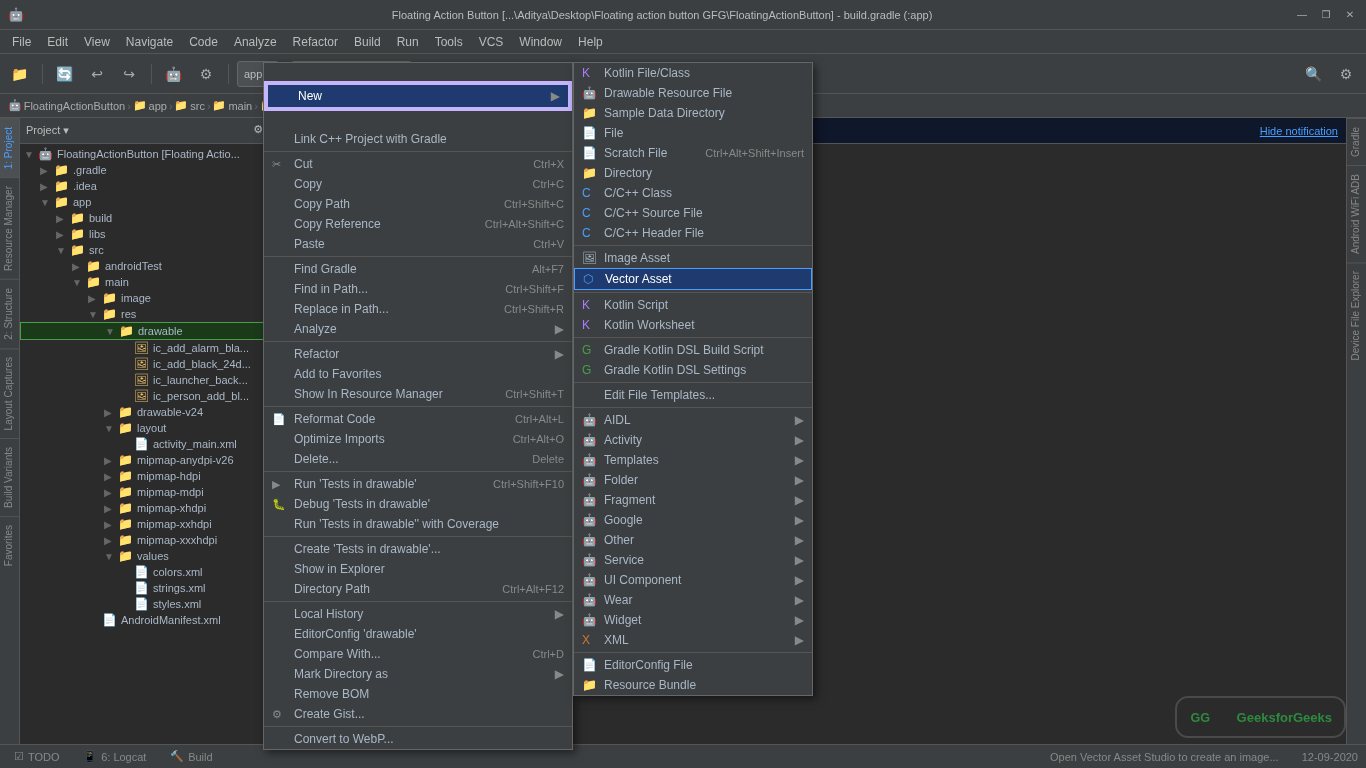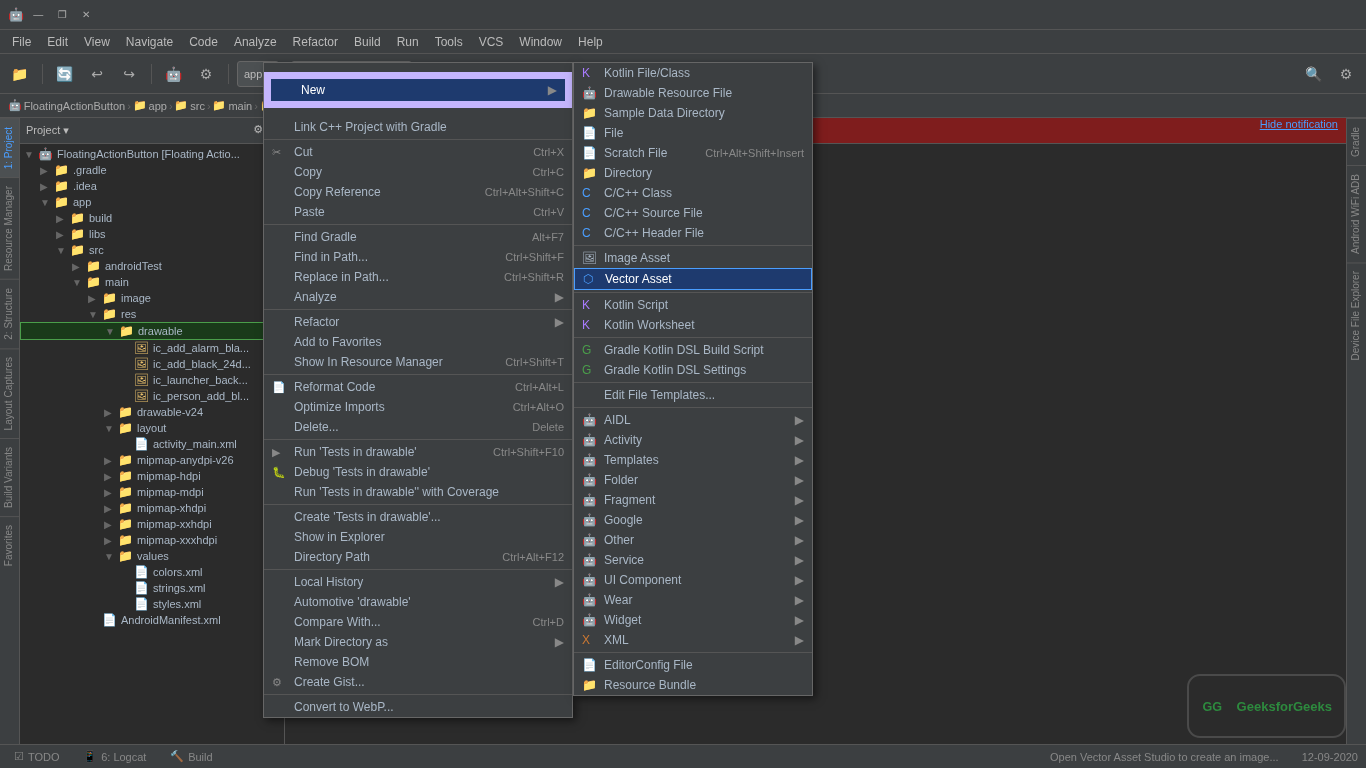--- a/index.html
+++ b/index.html
@@ -169,23 +169,24 @@
       flex: 1;
       background: #2b2b2b;
       display: flex;
       flex-direction: column;
       overflow: hidden;
       position: relative;
     }
 
     
     #notification-bar {
-      background: #7f1d1d;
+      background: #0f172a;
       height: 26px;
       display: flex;
+      align-items: center;
       padding: 0 8px;
       border-bottom: 1px solid #555;
       font-size: 11px;
       color: #bbb;
       gap: 8px;
     }
     .notif-link { color: #4a9eff; cursor: pointer; text-decoration: underline; }
 
     
     #editor-content {
@@ -313,24 +314,24 @@
     #ctx-menu2 .ctx-separator { height: 1px; background: #555; margin: 2px 0; }
 
     
     #gfg-logo {
       position: absolute;
       bottom: 30px;
       right: 20px;
       background: #2b2b2b;
       border: 2px solid #4a4a4a;
       border-radius: 13px;
-      padding: 16px 12px;
-      display: flex;
-      align-items: center;
-      gap: 8px;
+      padding: 5px 12px;
+      display: flex;
+      align-items: center;
+      gap: 20px;
       font-size: 13px;
       font-weight: bold;
       color: #2d8a3e;
       z-index: 200;
     }
     #gfg-logo .gfg-icon {
       width: 28px;
       height: 28px;
     }
 
@@ -339,20 +340,21 @@
     .icon-green { color: #4a9e4a; }
     .icon-blue { color: #4a9eff; }
     .icon-orange { color: #cc7832; }
     .icon-yellow { color: #d4aa00; }
   </style>
 </head>
 <body>
 
 <div id="title-bar">
   <span class="app-icon">🤖</span>
+  <span class="title-text">Floating Action Button [...\Aditya\Desktop\Floating action button GFG\FloatingActionButton] - build.gradle (:app)</span>
   <div class="win-controls">
     <span class="win-btn">—</span>
     <span class="win-btn">❐</span>
     <span class="win-btn">✕</span>
   </div>
 </div>
 
 <div id="menu-bar">
   <div class="menu-item">File</div>
   <div class="menu-item">Edit</div>
@@ -671,21 +673,21 @@
   <div class="bottom-status">
     <span>Open Vector Asset Studio to create an image...</span>
     <span style="margin-left:20px">12-09-2020</span>
   </div>
 </div>
 
 <div id="context-overlay">
 
   <div id="ctx-menu1">
 
-    <div class="ctx-item ctx-new" style="background:#1e3a6e;border:7px solid #c4b5fd;color:#fff;margin:9px 0">
+    <div class="ctx-item ctx-new" style="background:#1e3a6e;border:4px solid #c4b5fd;color:#fff;margin:18px 0">
       <span class="ctx-icon"></span>
       <span>New</span>
       <span class="arrow" style="margin-left:auto">▶</span>
     </div>
     <div class="ctx-item">
       <span class="ctx-icon"></span>
       <span>Link C++ Project with Gradle</span>
     </div>
     <div class="ctx-separator"></div>
     <div class="ctx-item">
@@ -693,20 +695,25 @@
       <span>Cut</span>
       <span class="shortcut">Ctrl+X</span>
     </div>
     <div class="ctx-item">
       <span class="ctx-icon"></span>
       <span>Copy</span>
       <span class="shortcut">Ctrl+C</span>
     </div>
     <div class="ctx-item">
       <span class="ctx-icon"></span>
+      <span>Copy Path</span>
+      <span class="shortcut">Ctrl+Shift+C</span>
+    </div>
+    <div class="ctx-item">
+      <span class="ctx-icon"></span>
       <span>Copy Reference</span>
       <span class="shortcut">Ctrl+Alt+Shift+C</span>
     </div>
     <div class="ctx-item">
       <span class="ctx-icon"></span>
       <span>Paste</span>
       <span class="shortcut">Ctrl+V</span>
     </div>
     <div class="ctx-separator"></div>
     <div class="ctx-item">
@@ -789,21 +796,21 @@
       <span class="shortcut">Ctrl+Alt+F12</span>
     </div>
     <div class="ctx-separator"></div>
     <div class="ctx-item">
       <span class="ctx-icon"></span>
       <span>Local History</span>
       <span class="arrow">▶</span>
     </div>
     <div class="ctx-item">
       <span class="ctx-icon"></span>
-      <span>Automotive 'drawable'</span>
+      <span>EditorConfig 'drawable'</span>
     </div>
     <div class="ctx-item">
       <span class="ctx-icon"></span>
       <span>Compare With...</span>
       <span class="shortcut">Ctrl+D</span>
     </div>
     <div class="ctx-item">
       <span class="ctx-icon"></span>
       <span>Mark Directory as</span>
       <span class="arrow">▶</span>

